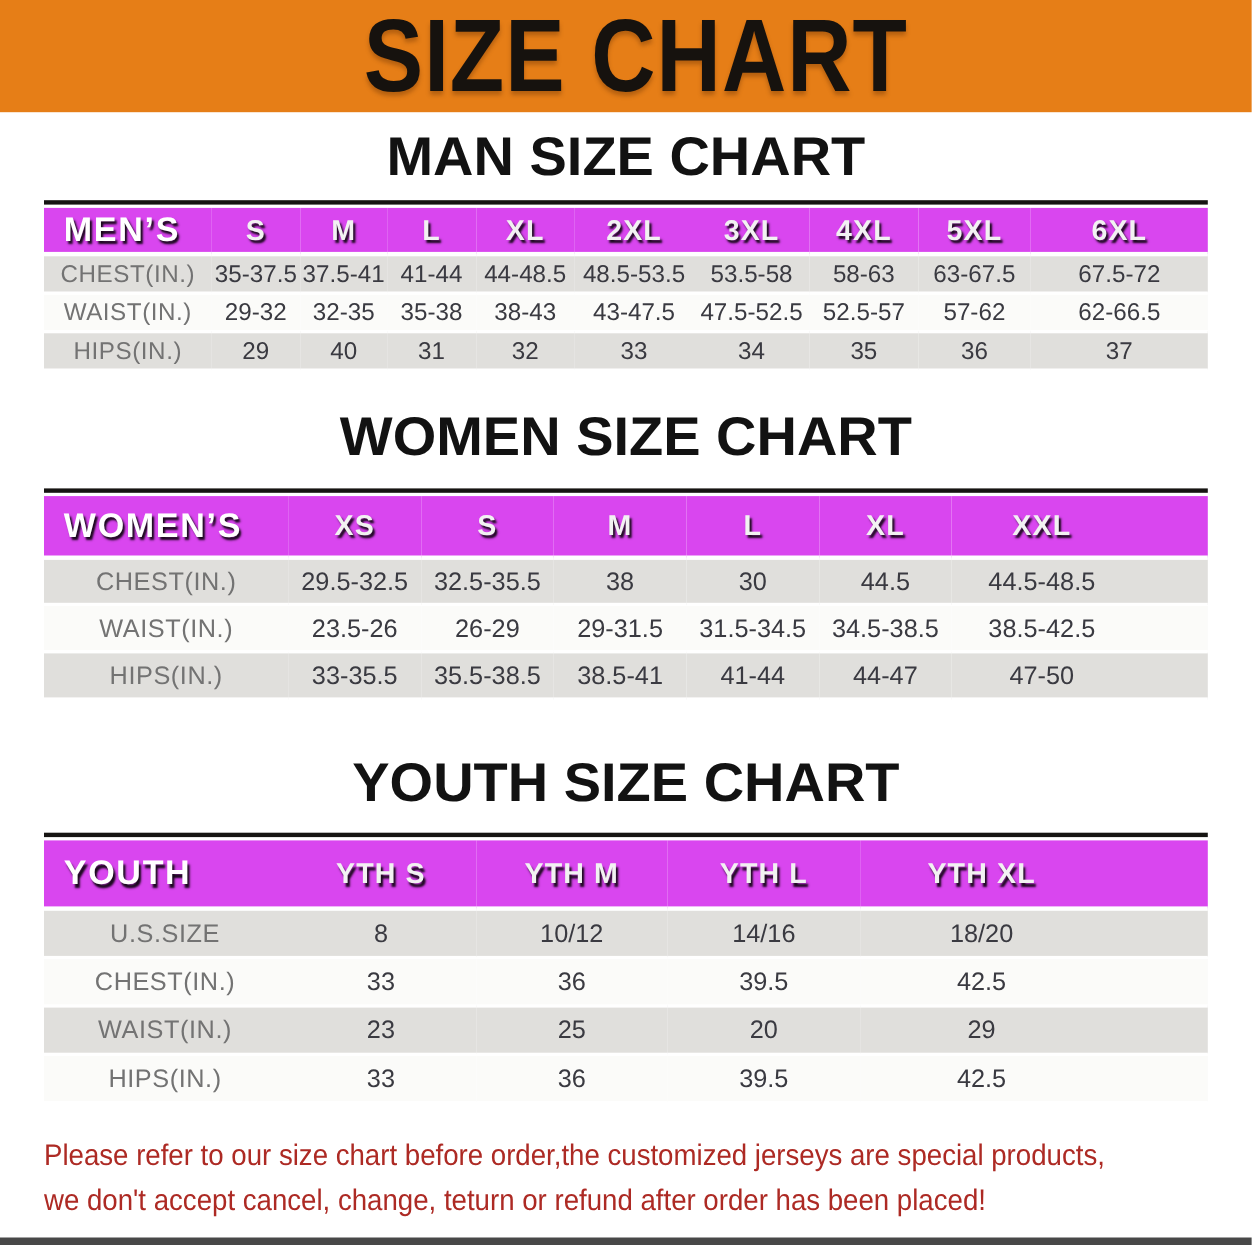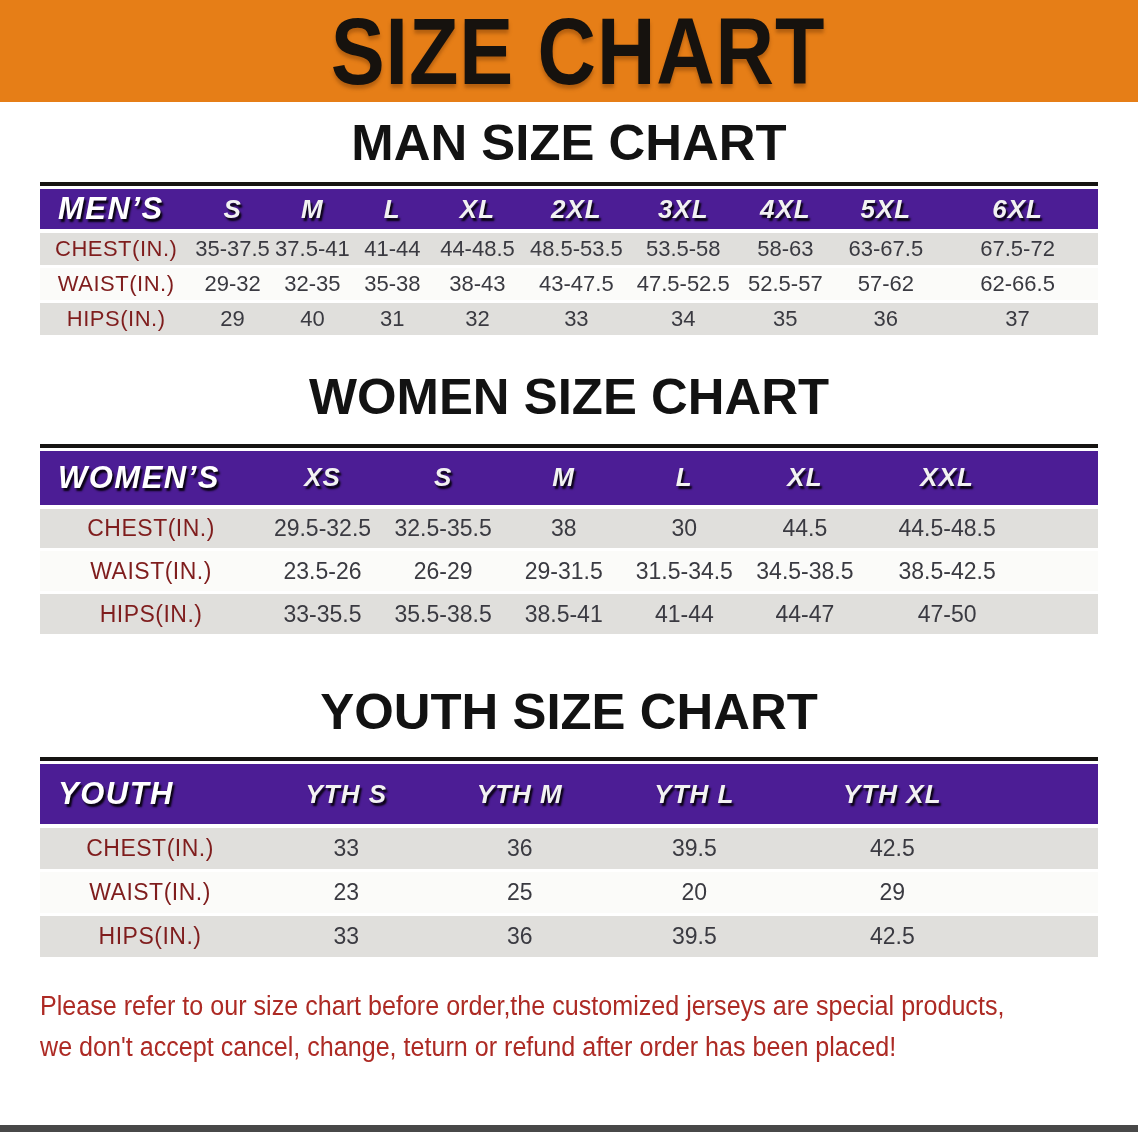--- a/index.html
+++ b/index.html
@@ -42,24 +42,23 @@
 
   
   .table-wrap { margin: 0 40px; }
   .topline { height: 4px; background: #161412; margin-bottom: 3px; }
   table.size-table {
     width: 100%;
     border-collapse: collapse;
     table-layout: fixed;
   }
   thead th {
-    background: #4c1d95;
+    background: #d946ef;
     color: #ffffff;
     vertical-align: middle;
-    font-style: italic;
   }
   .t-men   thead th { height: 42px; }
   .t-women thead th { height: 56px; }
   .t-youth thead th { height: 62px; }
   thead th.corner {
     text-align: left; padding-left: 18px;
     font-size: 31px; font-weight: bold; letter-spacing: 1.5px;
     text-shadow: 2px 3px 2px rgba(0,0,0,0.9);
   }
   thead th.colhead {
@@ -73,21 +72,21 @@
     text-align: center;
     border-bottom: 3px solid #ffffff;
     color: #3A3A41;
     font-weight: 400;
     vertical-align: middle;
   }
   tbody tr:first-child th, tbody tr:first-child td { border-top: 4px solid #ffffff; }
   .t-men   tbody th, .t-men   tbody td { height: 35px; font-size: 22px; }
   .t-women tbody th, .t-women tbody td { height: 43px; font-size: 23px; }
   .t-youth tbody th, .t-youth tbody td { height: 44px; font-size: 23px; }
-  tbody th.rowlabel { color: #7f1d1d; letter-spacing: 0.5px; }
+  tbody th.rowlabel { color: #737373; letter-spacing: 0.5px; }
 
   
   .t-men thead th:nth-child(1){width:14.4%}
   .t-men thead th:nth-child(2){width:7.6%}
   .t-men thead th:nth-child(3){width:7.5%}
   .t-men thead th:nth-child(4){width:7.6%}
   .t-men thead th:nth-child(5){width:8.5%}
   .t-men thead th:nth-child(6){width:10.2%}
   .t-men thead th:nth-child(7){width:10.0%}
   .t-men thead th:nth-child(8){width:9.3%}
@@ -251,20 +250,27 @@
           <tr>
             <th class="corner">YOUTH</th>
             <th class="colhead">YTH S</th>
             <th class="colhead">YTH M</th>
             <th class="colhead">YTH L</th>
             <th class="colhead">YTH XL</th>
           </tr>
         </thead>
         <tbody>
           <tr>
+            <th class="rowlabel">U.S.SIZE</th>
+            <td>8</td>
+            <td>10/12</td>
+            <td>14/16</td>
+            <td>18/20</td>
+          </tr>
+          <tr>
             <th class="rowlabel">CHEST(IN.)</th>
             <td>33</td>
             <td>36</td>
             <td>39.5</td>
             <td>42.5</td>
           </tr>
           <tr>
             <th class="rowlabel">WAIST(IN.)</th>
             <td>23</td>
             <td>25</td>

